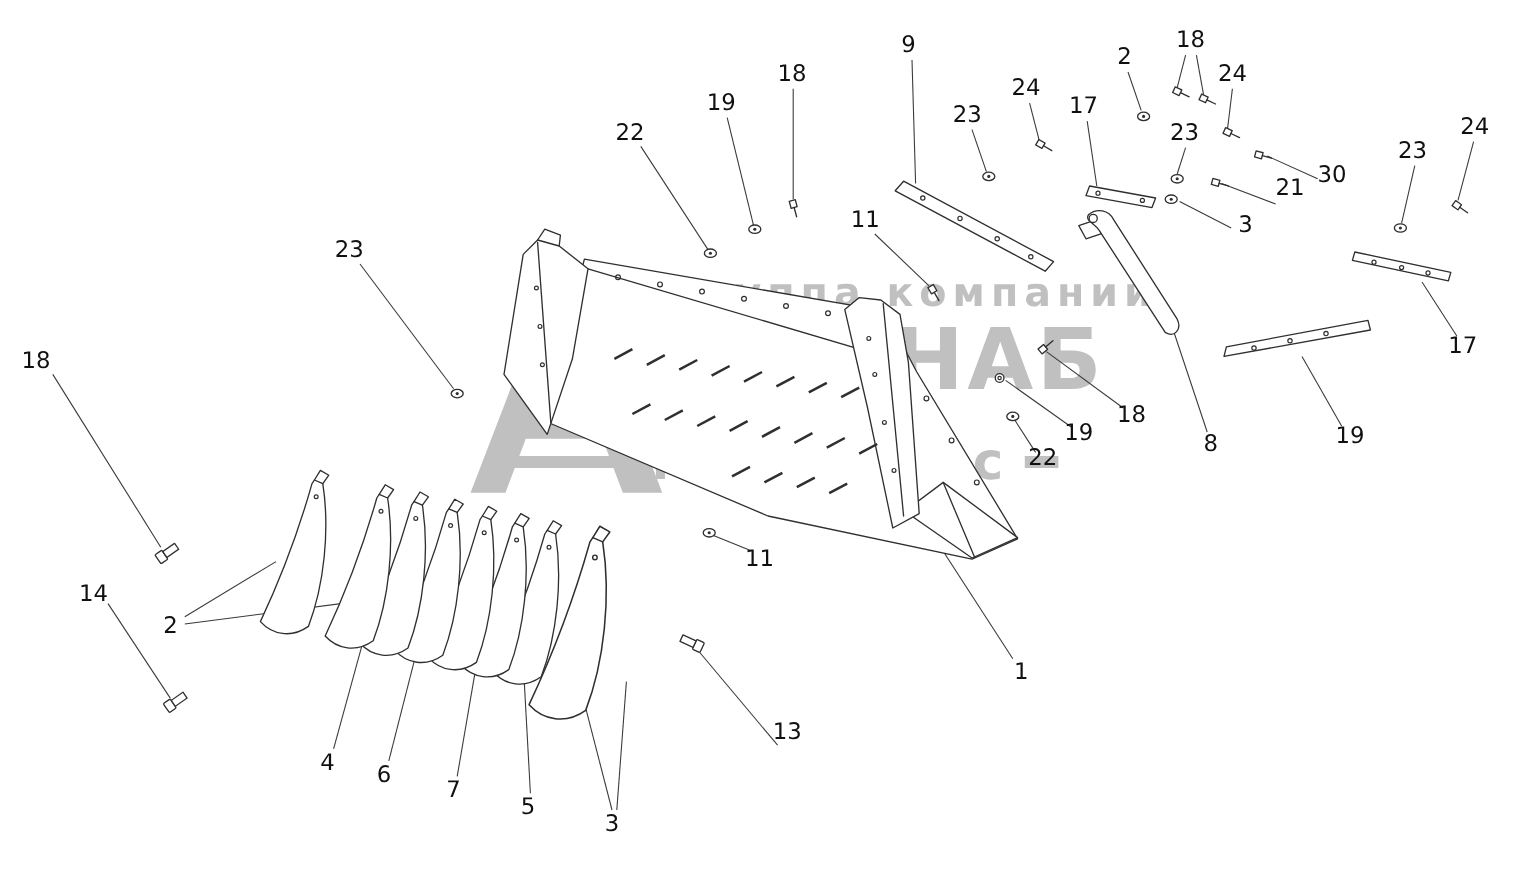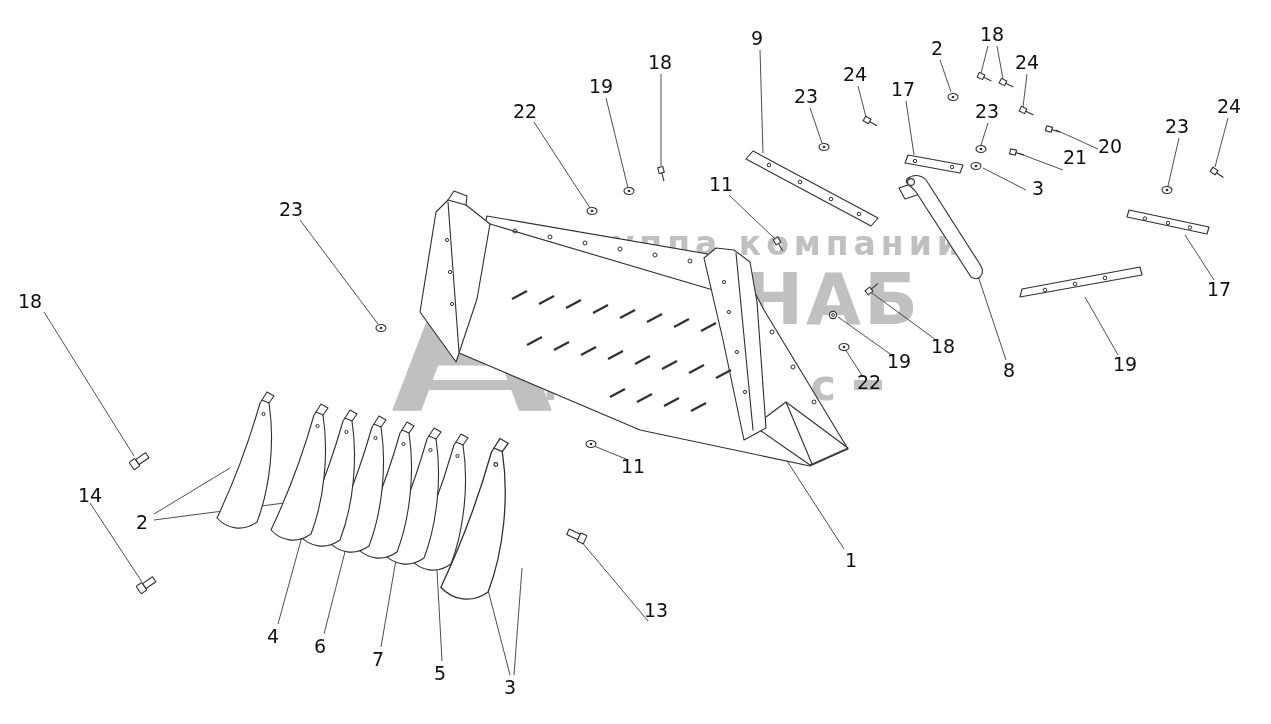--- a/index.html
+++ b/index.html
@@ -318,34 +318,34 @@
       <div class="part-label" style="left: 1027px; top: 62px;">24</div>
       <div class="part-label" style="left: 806px; top: 96px;">23</div>
       <div class="part-label" style="left: 855px; top: 74px;">24</div>
       <div class="part-label" style="left: 903px; top: 89px;">17</div>
       <div class="part-label" style="left: 987px; top: 111px;">23</div>
       <div class="part-label" style="left: 1177px; top: 126px;">23</div>
       <div class="part-label" style="left: 1229px; top: 106px;">24</div>
       <div class="part-label" style="left: 525px; top: 111px;">22</div>
       <div class="part-label" style="left: 601px; top: 86px;">19</div>
       <div class="part-label" style="left: 660px; top: 62px;">18</div>
-      <div class="part-label" style="left: 1110px; top: 146px;">20</div>
+      <div class="part-label" style="left: 1110px; top: 146px;">30</div>
       <div class="part-label" style="left: 1075px; top: 157px;">21</div>
       <div class="part-label" style="left: 1038px; top: 188px;">3</div>
       <div class="part-label" style="left: 721px; top: 184px;">11</div>
       <div class="part-label" style="left: 291px; top: 209px;">23</div>
       <div class="part-label" style="left: 30px; top: 301px;">18</div>
       <div class="part-label" style="left: 943px; top: 346px;">18</div>
       <div class="part-label" style="left: 899px; top: 361px;">19</div>
       <div class="part-label" style="left: 869px; top: 382px;">22</div>
       <div class="part-label" style="left: 1009px; top: 370px;">8</div>
       <div class="part-label" style="left: 1125px; top: 364px;">19</div>
       <div class="part-label" style="left: 1219px; top: 289px;">17</div>
       <div class="part-label" style="left: 633px; top: 466px;">11</div>
-      <div class="part-label" style="left: 90px; top: 495px;">14</div>
+      <div class="part-label" style="left: 78px; top: 495px;">14</div>
       <div class="part-label" style="left: 142px; top: 522px;">2</div>
       <div class="part-label" style="left: 273px; top: 636px;">4</div>
       <div class="part-label" style="left: 320px; top: 646px;">6</div>
       <div class="part-label" style="left: 378px; top: 659px;">7</div>
       <div class="part-label" style="left: 440px; top: 673px;">5</div>
       <div class="part-label" style="left: 510px; top: 687px;">3</div>
       <div class="part-label" style="left: 656px; top: 610px;">13</div>
       <div class="part-label" style="left: 851px; top: 560px;">1</div>
     </div>
 

